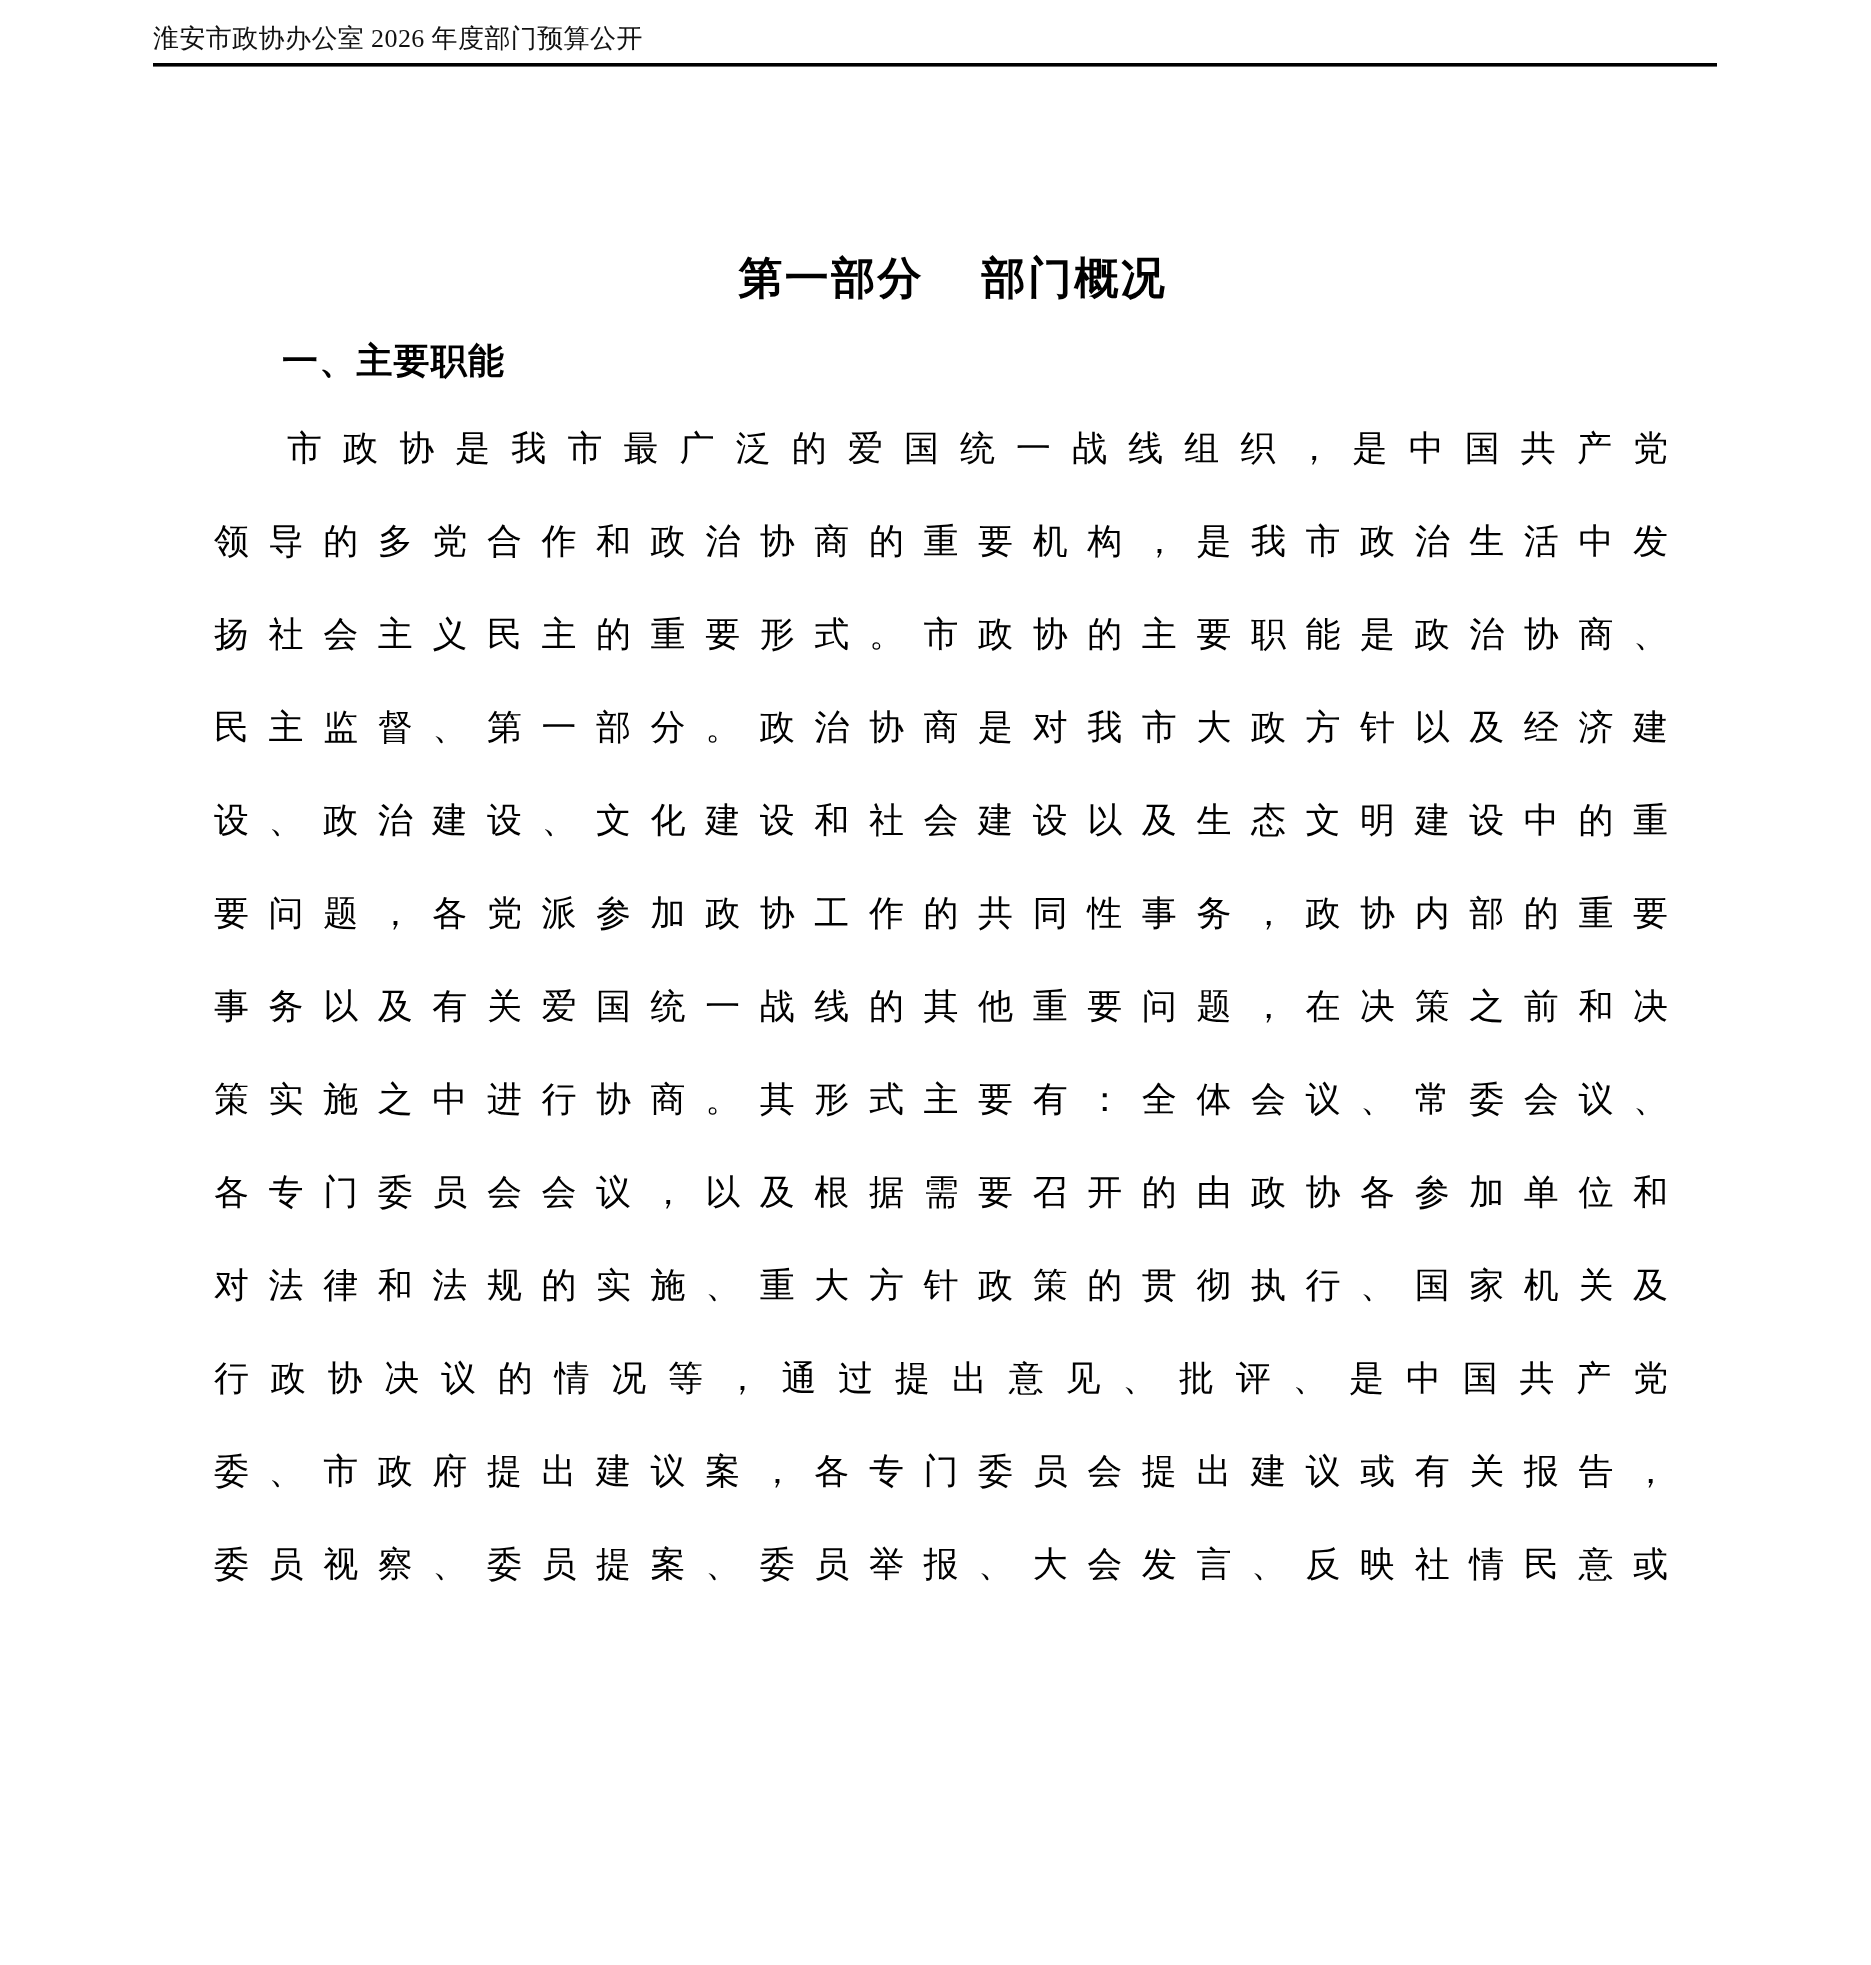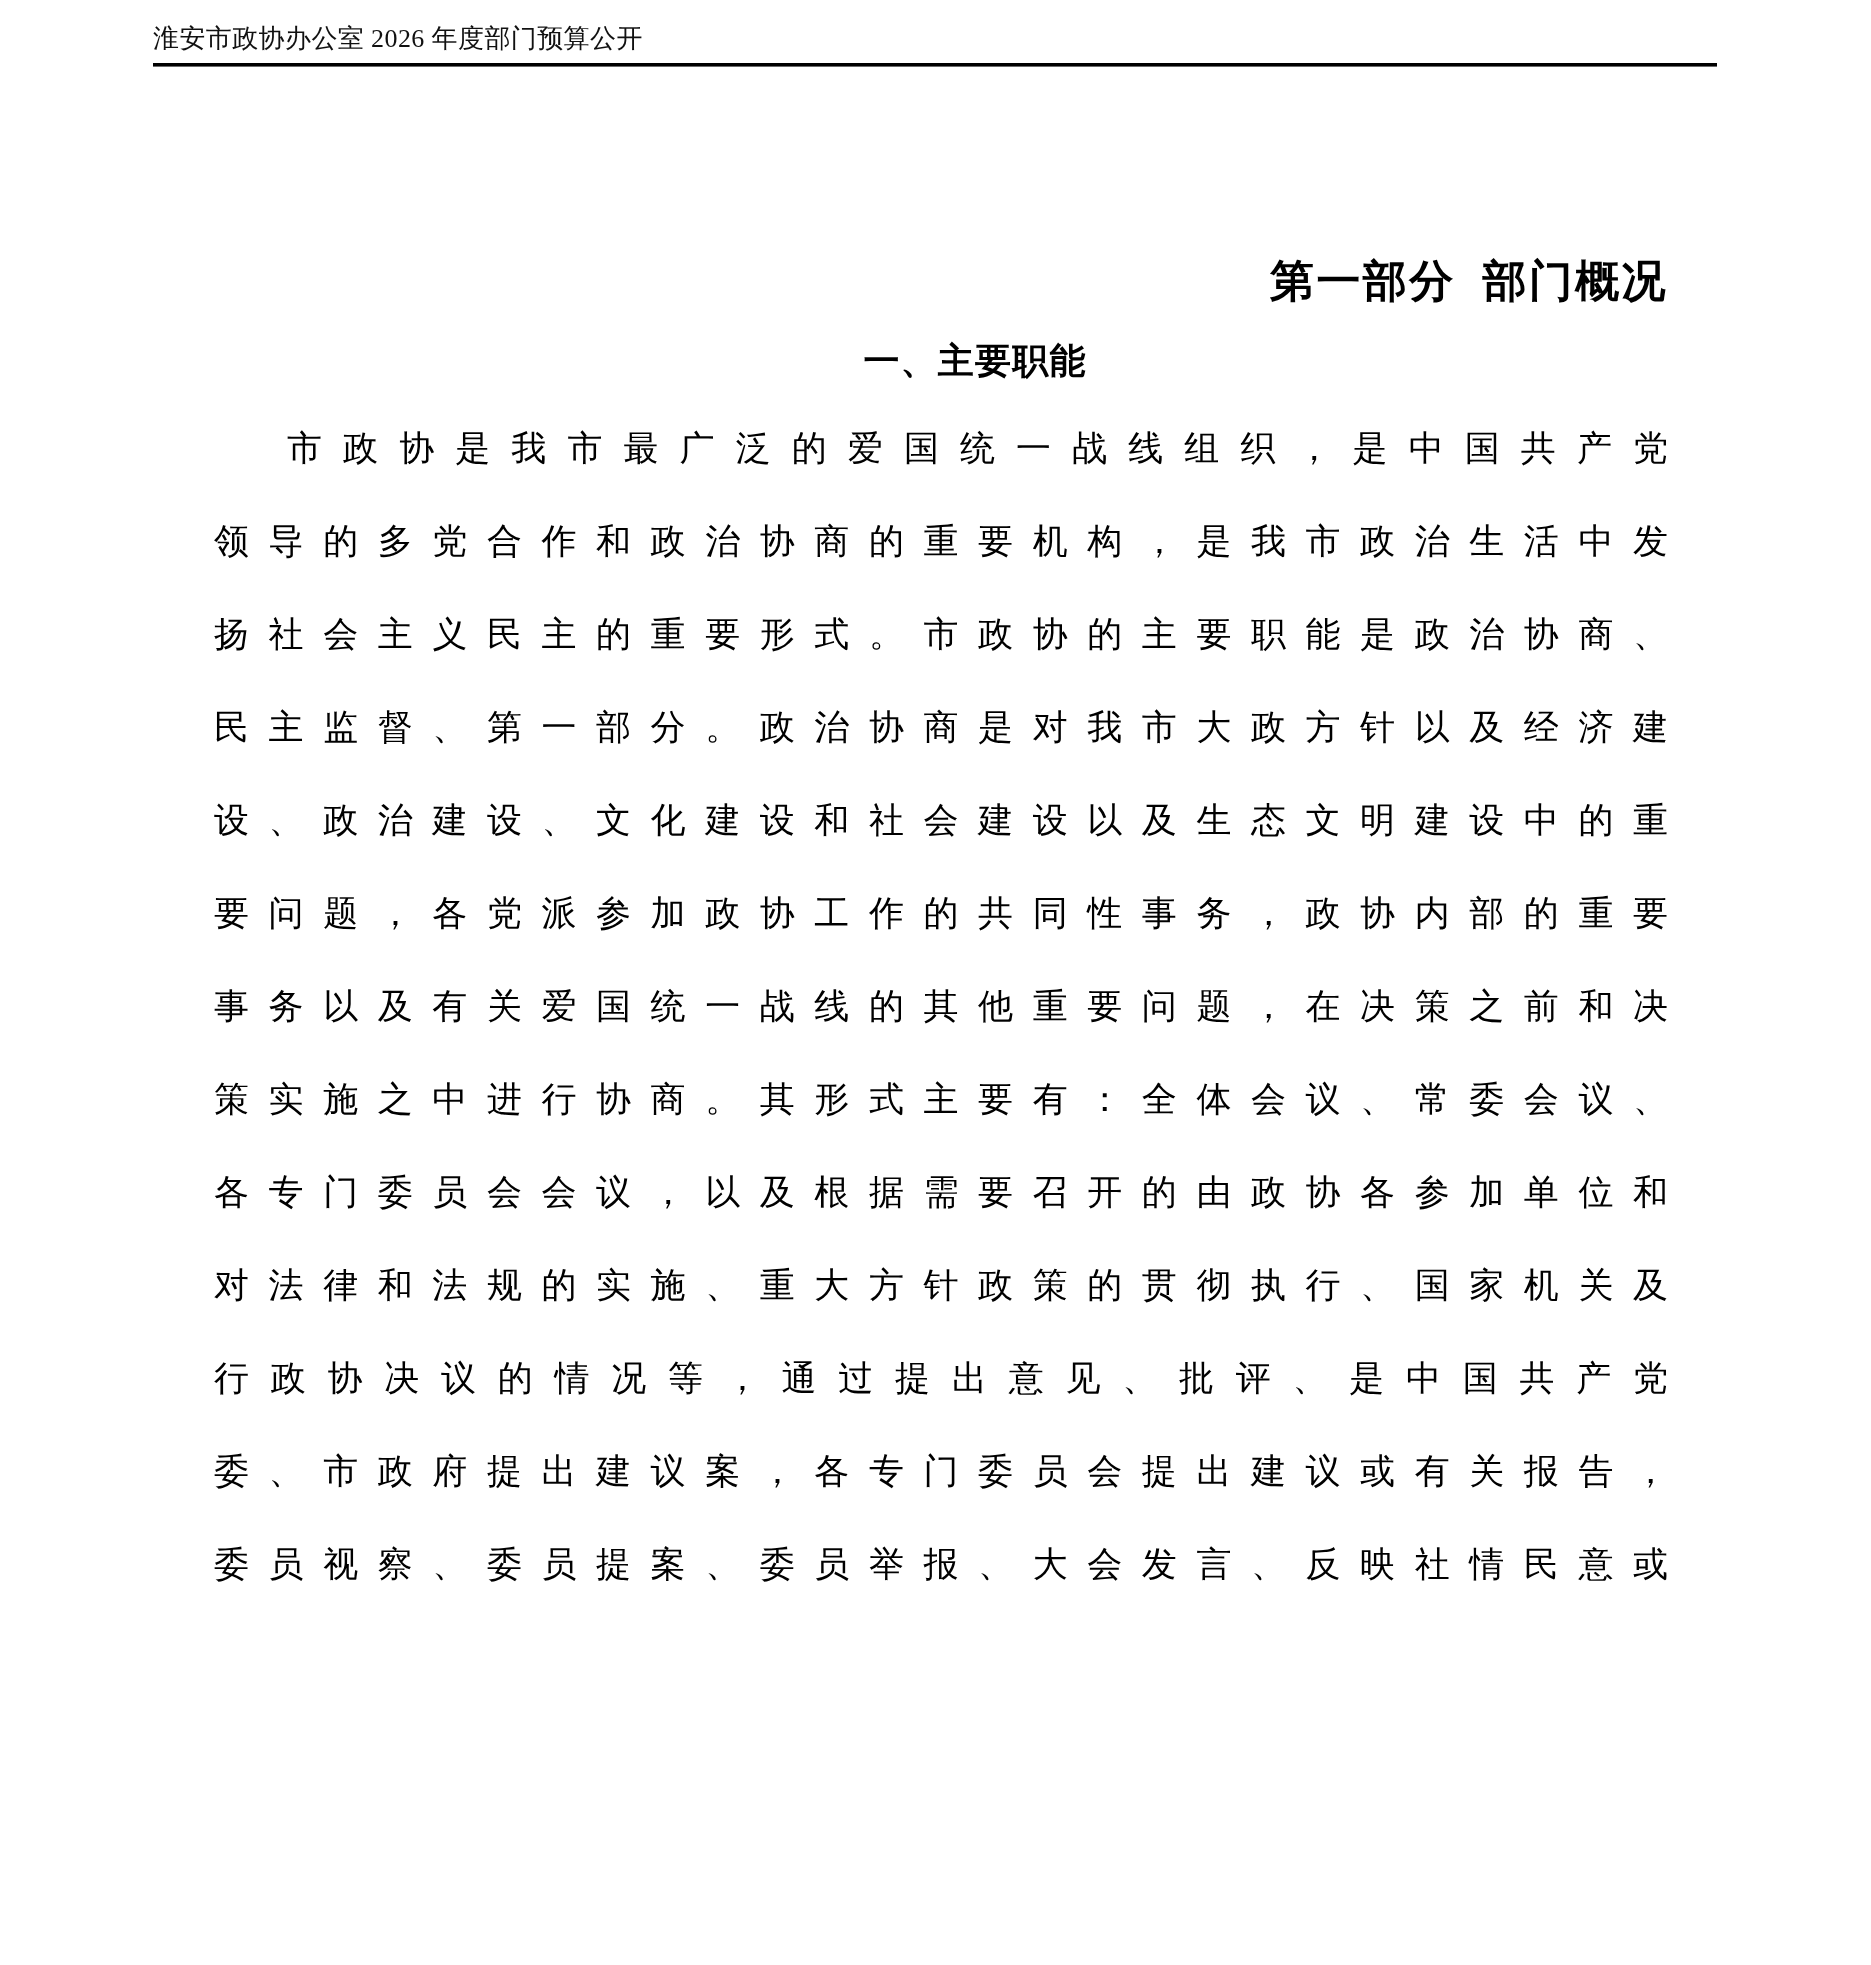--- a/index.html
+++ b/index.html
@@ -52,42 +52,41 @@
   
   .content {
     position: absolute;
     left: 214px;
     top: 252px;
     width: 1454px;
   }
 
   
   .part-title {
-    text-align: right;
+    text-align: center;
     font-size: 44px;
     line-height: 1.35;
     font-weight: 700;
     letter-spacing: 2.4px;
     margin: 0 0 25px 0;
     padding-left: 23.6px;
-    font-family: Liberation Serif, serif;
+    font-family: Liberation Mono, monospace;
     white-space: pre;
   }
 
   
   .section-heading {
     font-size: 36px;
     line-height: 1.4;
     font-weight: 700;
     letter-spacing: 1.2px;
     margin: 0 0 15.7px 0;
     padding-left: 68px;
     font-family: "Liberation Serif", "DejaVu Serif", serif;
     white-space: nowrap;
-    text-align: center;
   }
 
   
   .body-paragraph {
     margin: 0;
     font-size: 35px;
     font-family: "Liberation Serif", "DejaVu Serif", serif;
   }
   .body-line {
     display: block;

